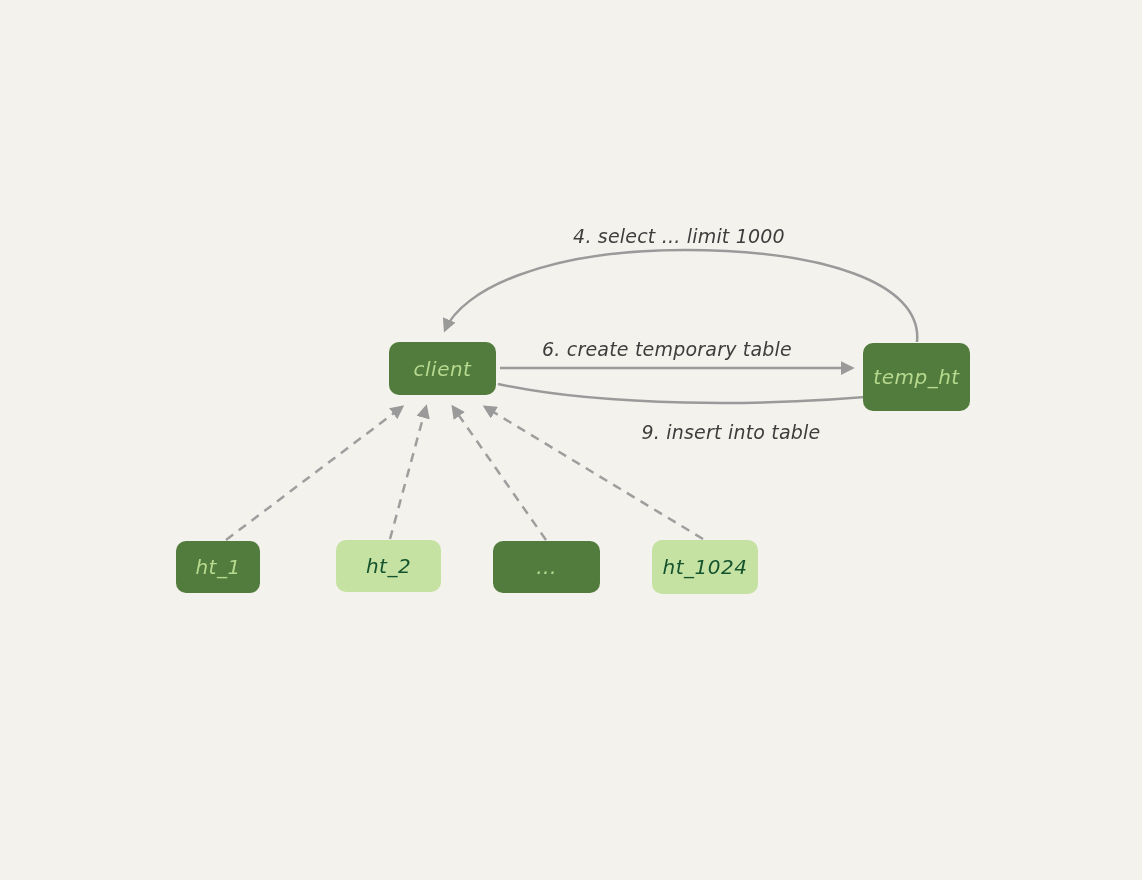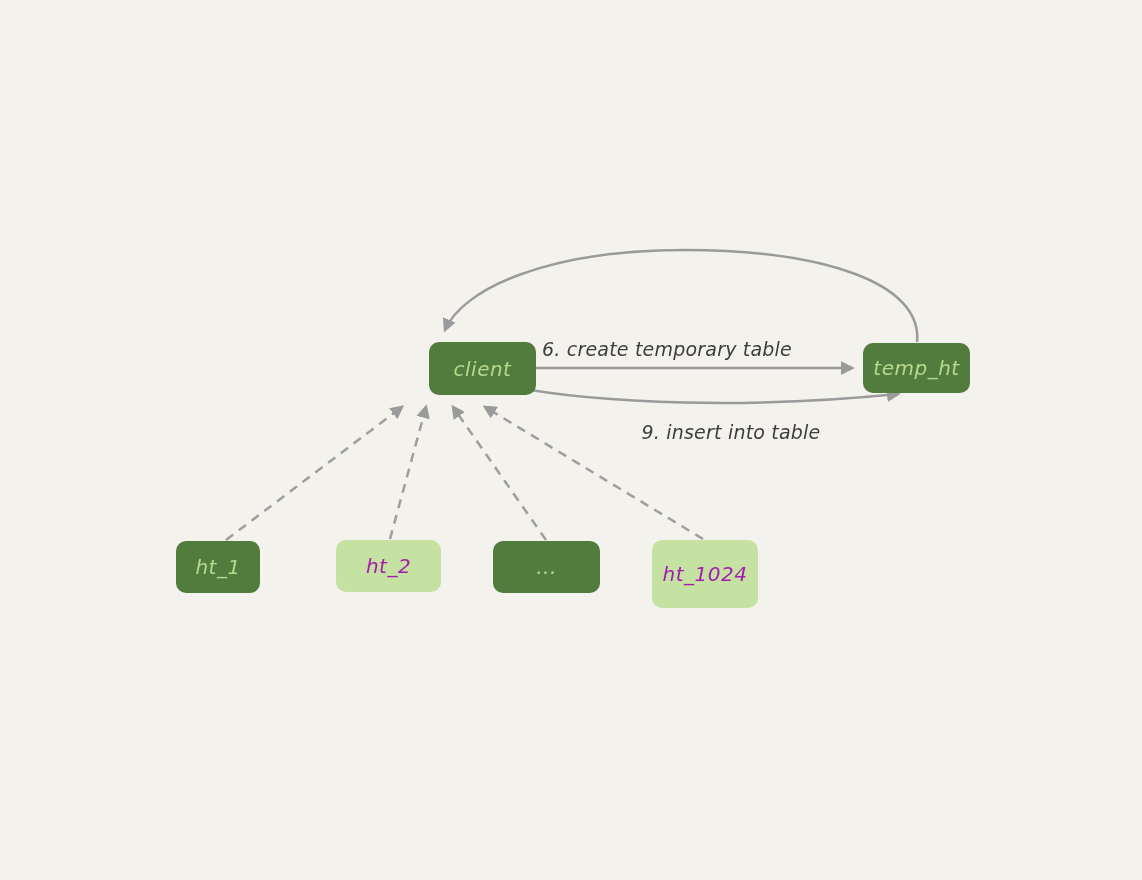--- a/index.html
+++ b/index.html
@@ -36,38 +36,38 @@
     font-style: italic;
     font-size: 20px;
     letter-spacing: 0.5px;
   }
   .node.dark {
     background: #527c3e;
     color: #b7d98e;
   }
   .node.light {
     background: #c5e2a3;
-    color: #a21caf;
+    color: #14532d;
   }
   .edge-label {
     position: absolute;
     transform: translate(-50%, -50%);
     font-style: italic;
     font-size: 19px;
     color: #3d3d3d;
     white-space: nowrap;
     letter-spacing: 0.2px;
   }
   
-  #node-client   { left: 389px; top: 342px; width: 107px; height: 53px; margin-left: 40px; }
-  #node-temp-ht  { left: 863px; top: 343px; width: 107px; height: 50px; }
+  #node-client   { left: 389px; top: 342px; width: 107px; height: 53px; }
+  #node-temp-ht  { left: 863px; top: 343px; width: 107px; height: 68px; }
   #node-ht-1     { left: 176px; top: 541px; width: 84px; height: 52px; }
   #node-ht-2     { left: 336px; top: 540px; width: 105px; height: 52px; }
   #node-ht-dots  { left: 493px; top: 541px; width: 107px; height: 52px; }
-  #node-ht-1024  { left: 652px; top: 540px; width: 106px; height: 68px; }
+  #node-ht-1024  { left: 652px; top: 540px; width: 106px; height: 54px; }
   
   #label-step4 { left: 679px; top: 236px; }
   #label-step1 { left: 667px; top: 349px; }
   #label-step3 { left: 731px; top: 432px; }
   #label-step2 { left: 449px; top: 493px; }
 </style>
 </head>
 <body>
 
 <div id="stage">
@@ -96,19 +96,20 @@
   <div id="node-temp-ht" class="node dark">temp_ht</div>
 
   <div id="node-ht-1" class="node dark">ht_1</div>
 
   <div id="node-ht-2" class="node light">ht_2</div>
 
   <div id="node-ht-dots" class="node dark">...</div>
 
   <div id="node-ht-1024" class="node light">ht_1024</div>
 
+  <div id="label-step4" class="edge-label">4. select ... limit 1000</div>
 
   <div id="label-step1" class="edge-label">6. create temporary table</div>
 
   <div id="label-step3" class="edge-label">9. insert into table</div>
 
 
 </div>
 
 </body></html>

